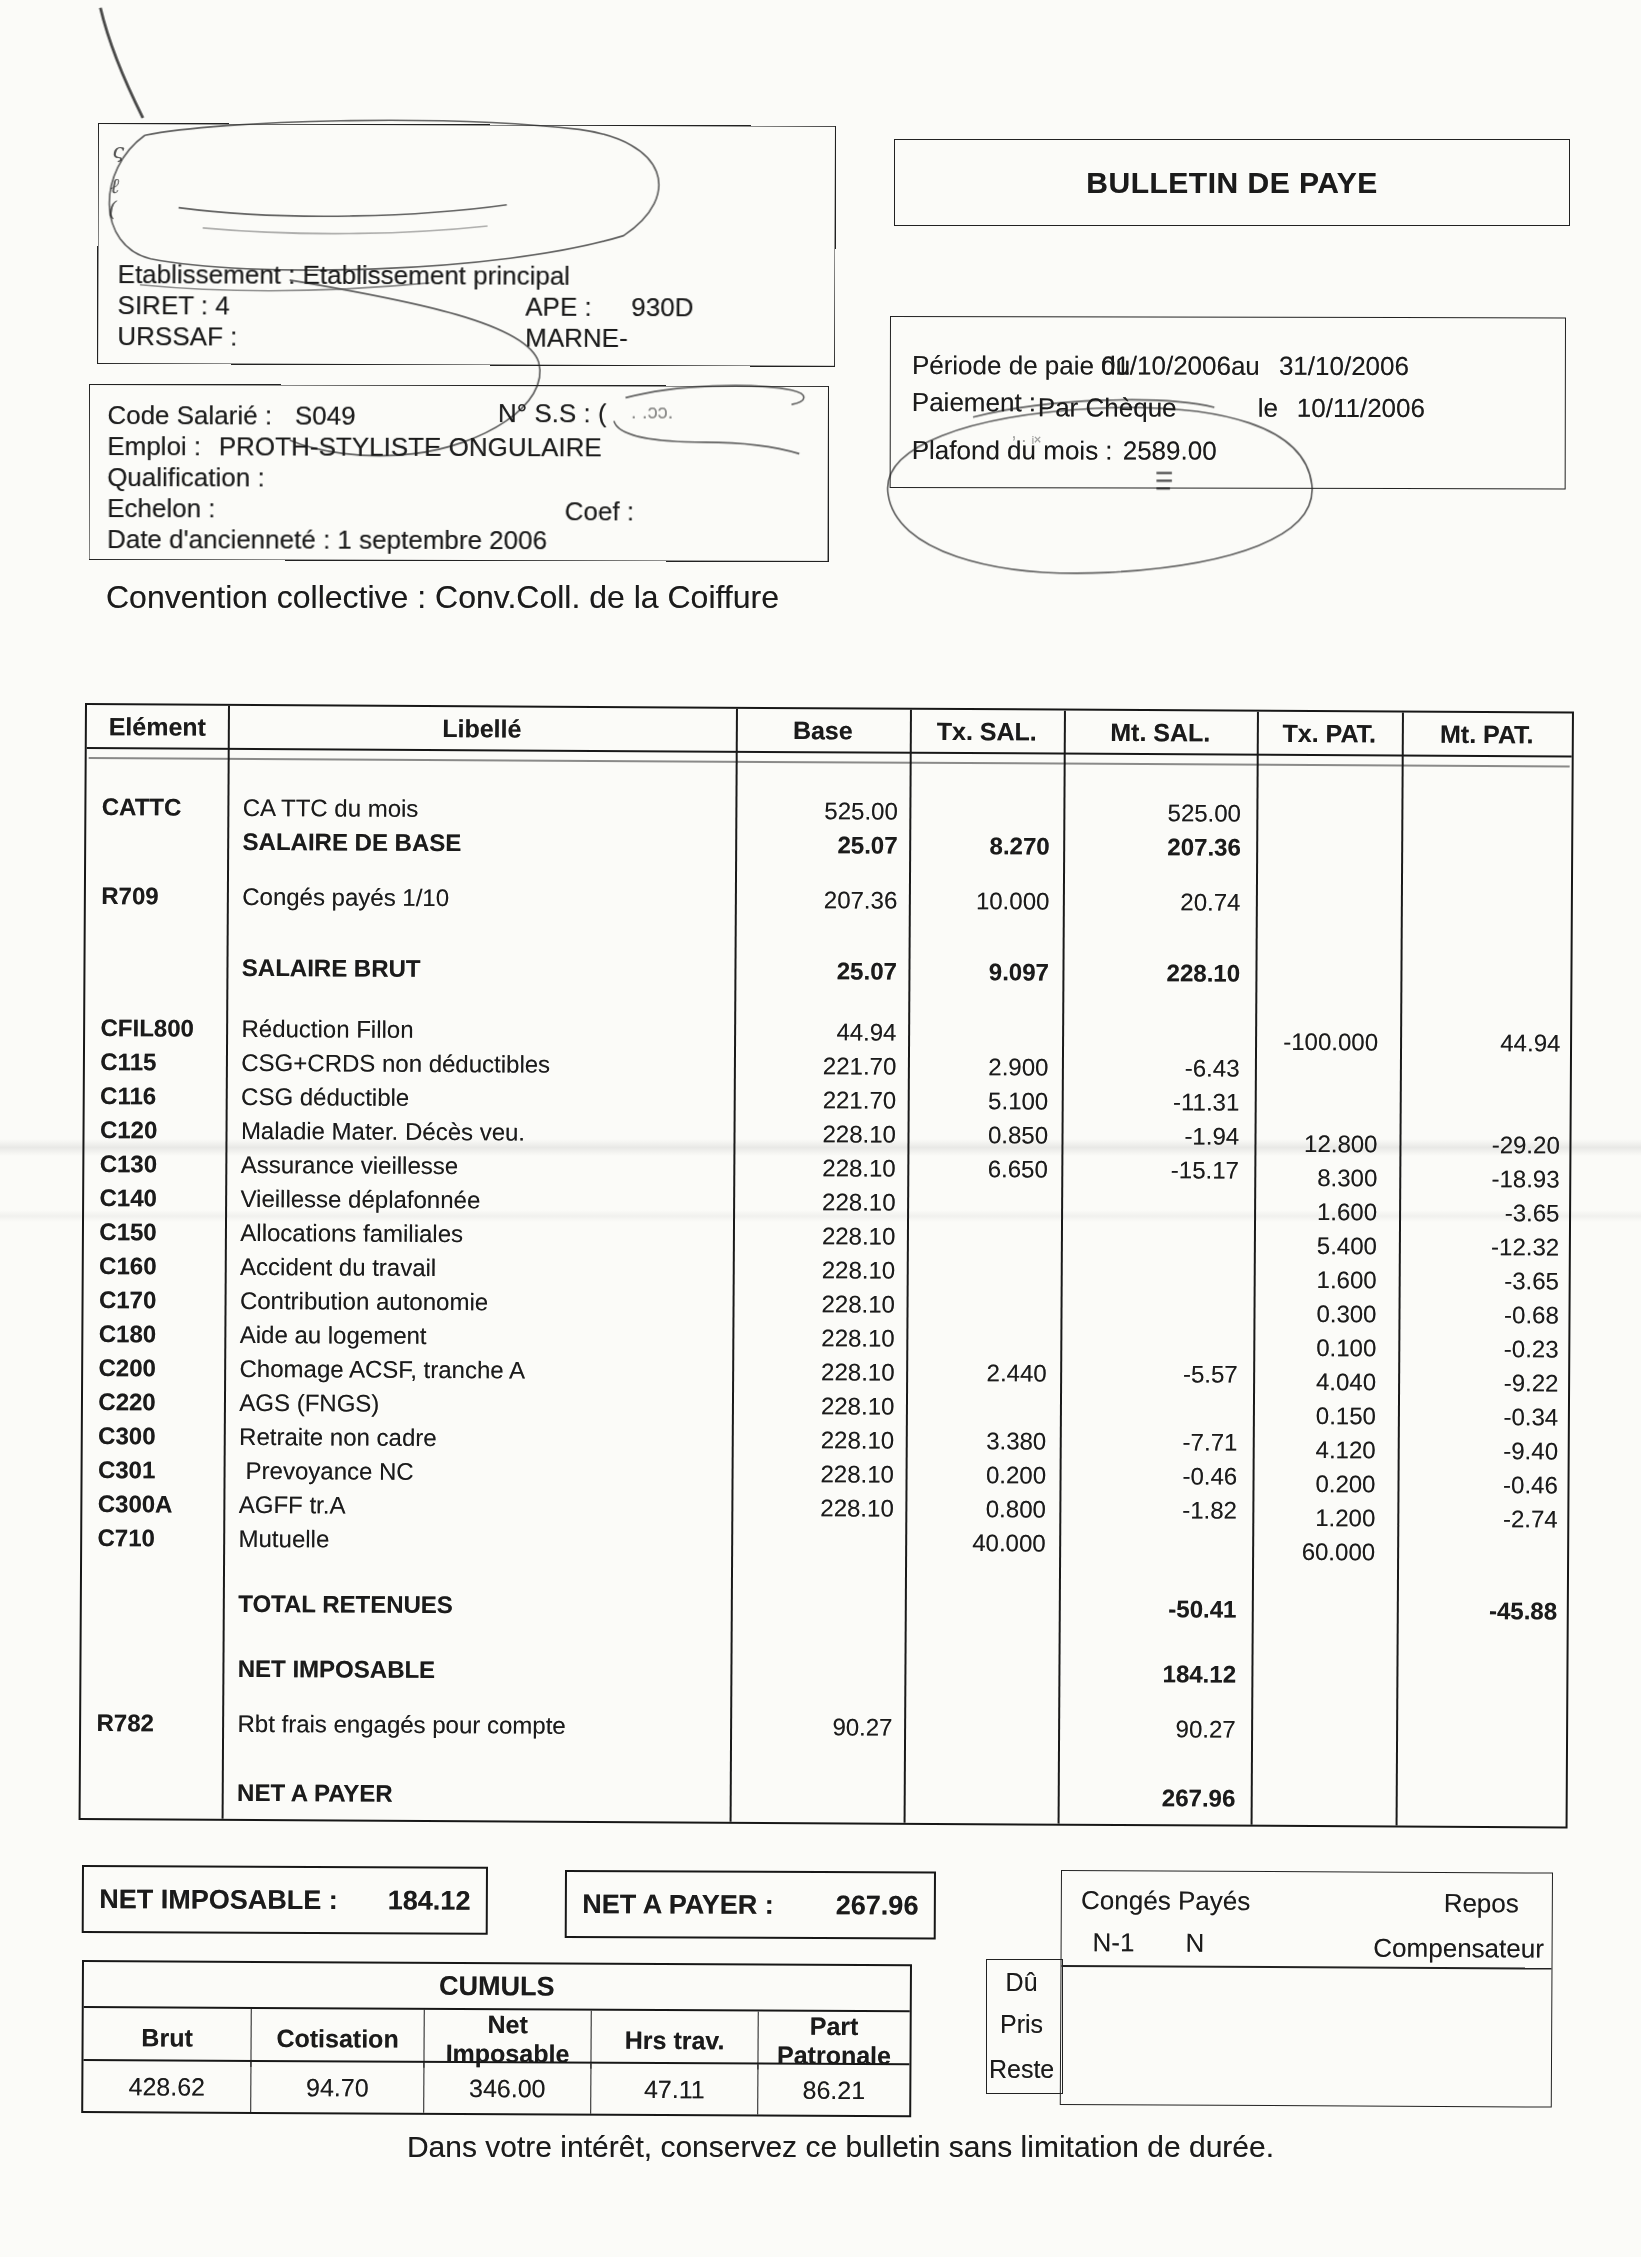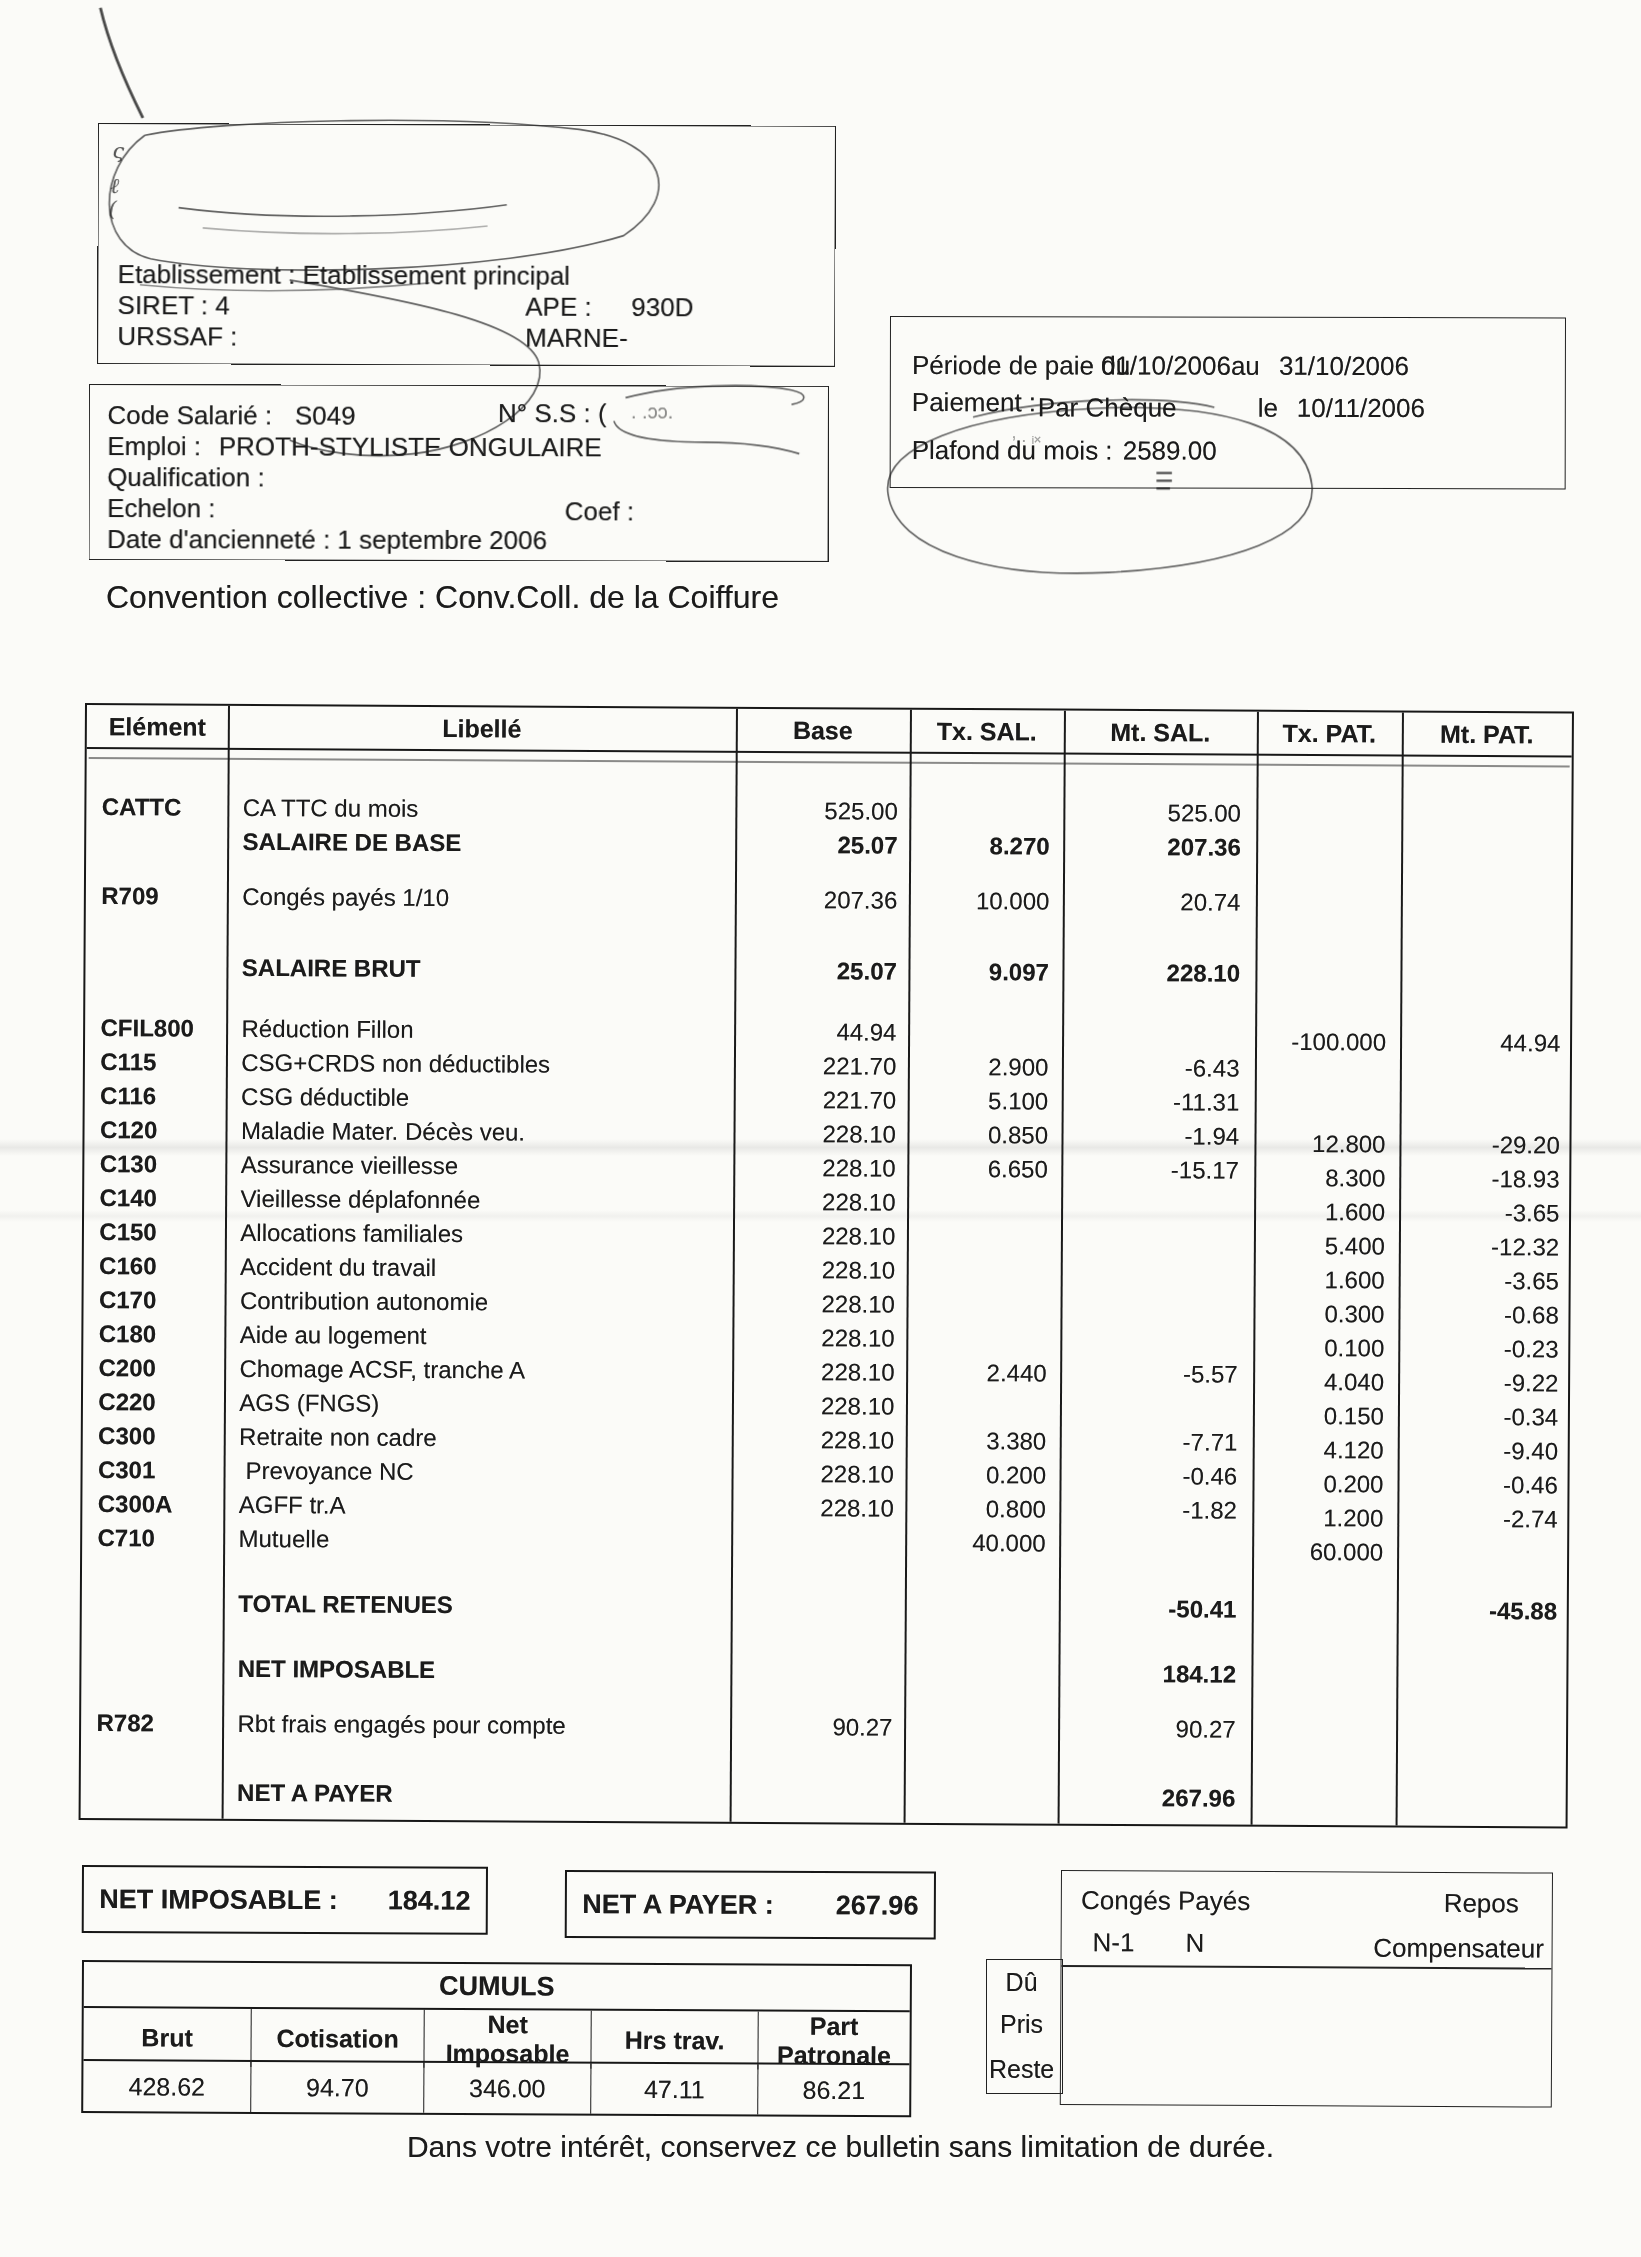--- a/index.html
+++ b/index.html
@@ -41,21 +41,21 @@
   .pt-header{display:grid;grid-template-columns:141px 508px 174px 154px 193px 145px 1fr;height:42px;
     border-bottom:2.4px solid #171717;font-weight:700;font-size:25px;align-items:center;text-align:center;}
   .hdr2{position:absolute;left:1.9px;right:1.9px;top:52px;height:1.9px;background:rgba(25,25,25,.5);}
   .pt-vl{position:absolute;top:0;bottom:0;width:1.9px;background:#1a1a1a;}
   .pt-body{position:absolute;left:0;top:46px;right:0;}
   .pt-row{display:grid;grid-template-columns:141px 508px 174px 154px 193px 145px 1fr;height:34px;font-size:24px;line-height:34px;}
   .pt-row .cd{padding-left:15.4px;font-weight:700;}
   .pt-row .lb{padding-left:15.4px;white-space:pre;}
   .pt-row .nm{text-align:right;}
   .c-base{padding-right:11.6px;}.c-ts{padding-right:13.5px;}.c-ms{padding-right:15.4px;}
-  .c-tp{padding-right:14px;margin-left:14px;}.c-mp{padding-right:9.7px;}
+  .c-tp{padding-right:22px;margin-left:14px;}.c-mp{padding-right:9.7px;}
   .pat{position:relative;top:6.8px;}
   .pt-row.bold{font-weight:700;}
 
   
   .ni-box,.np-box{height:68px;font-size:27px;font-weight:700;transform:rotate(.25deg);transform-origin:0 0;}
   .ni-box{left:82px;top:1865px;width:406px;}
   .np-box{left:565px;top:1870px;width:371px;}
   .sum-lab{position:absolute;left:15.4px;top:17.4px;}
   .sum-val{position:absolute;right:15.4px;top:17.4px;}
 
@@ -121,20 +121,23 @@
     <span class="remnant" style="left:11.6px;top:50px;">ℓ</span>
     <span class="remnant" style="left:9.7px;top:73px;">(</span>
     <div class="ln emp-l1">Etablissement : Etablissement principal</div>
     <div class="ln emp-l2">SIRET : 4</div>
     <div class="emp-r" style="top:166px;">APE :</div>
     <div class="emp-rv" style="top:166px;">930D</div>
     <div class="ln emp-l3">URSSAF :</div>
     <div class="emp-r" style="top:197px;">MARNE-</div>
   </div>
 
+  <div class="box title-box">
+    <span>BULLETIN DE PAYE</span>
+  </div>
 
   <div class="box period-box">
     <span class="pl" style="left:21px;top:33px;">Période de paie du</span>
     <span class="pl" style="left:210px;top:33px;">01/10/2006</span>
     <span class="pl" style="left:340px;top:33px;">au</span>
     <span class="pl" style="left:388px;top:33px;">31/10/2006</span>
     <span class="pl" style="left:21px;top:70px;">Paiement :</span>
     <span class="pl" style="left:147px;top:75px;">Par Chèque</span>
     <span class="pl" style="left:367px;top:75px;">le</span>
     <span class="pl" style="left:406px;top:75px;">10/11/2006</span>

